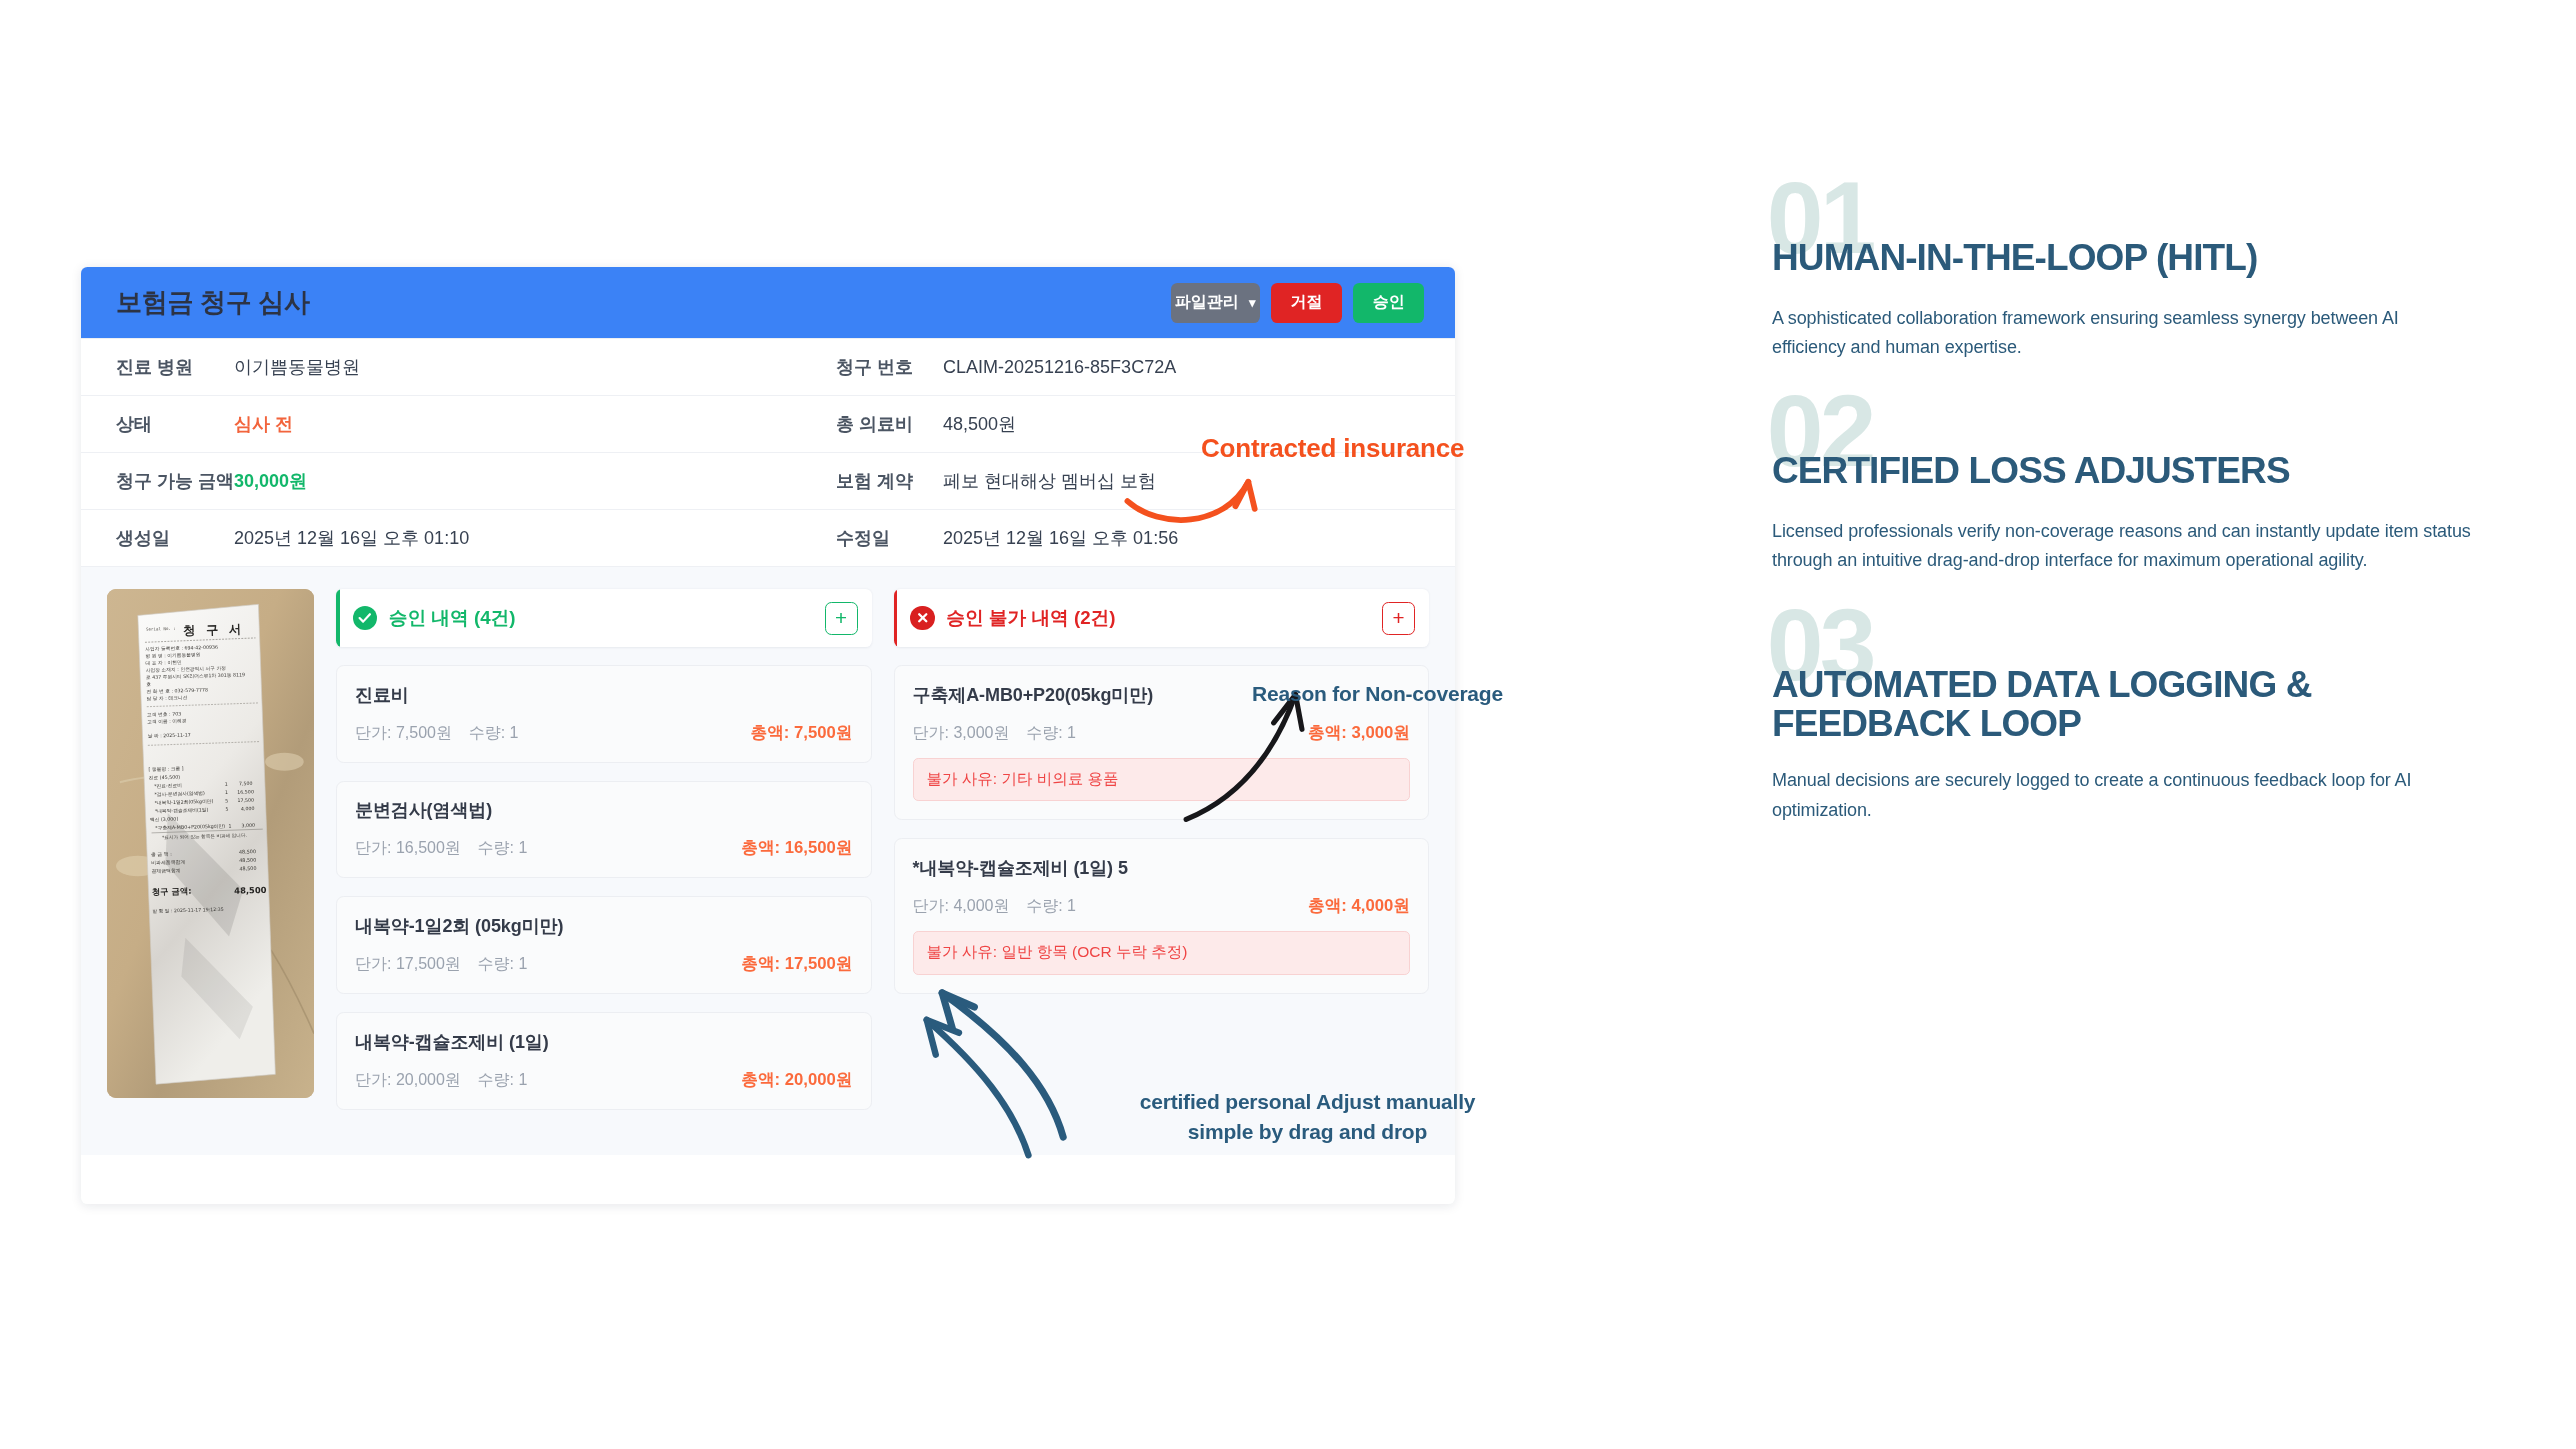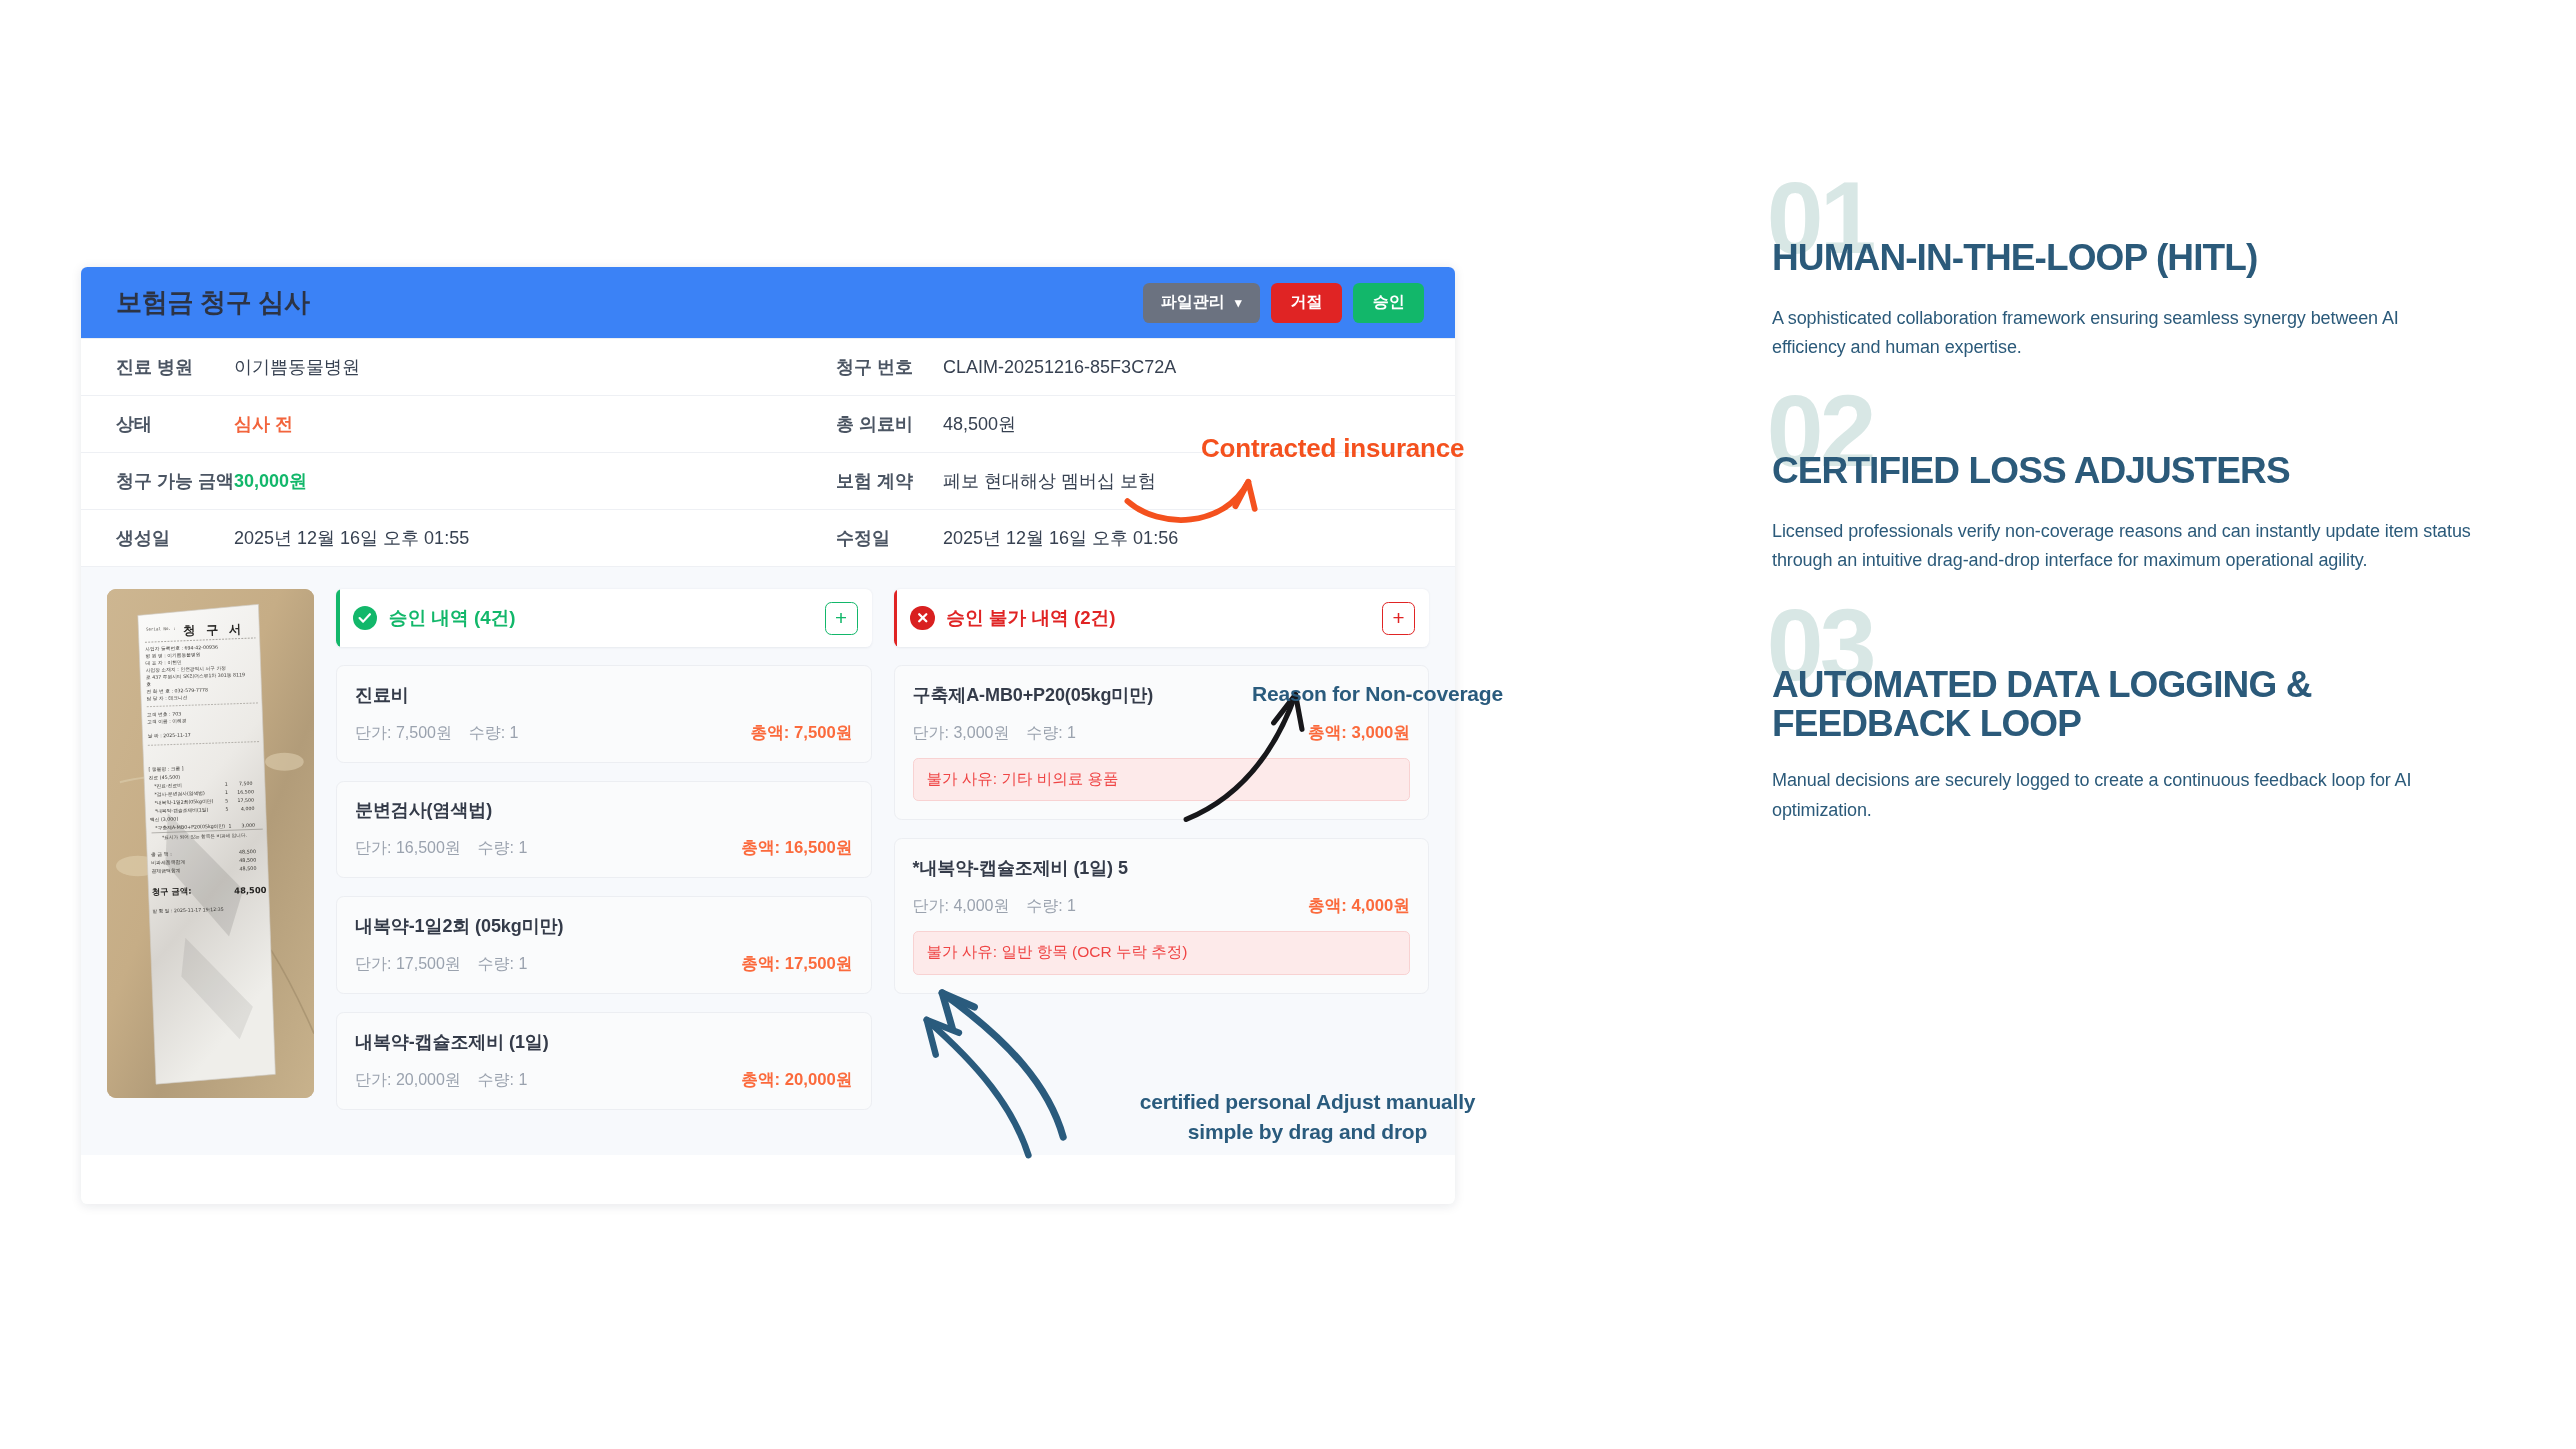--- a/index.html
+++ b/index.html
@@ -32,21 +32,21 @@
     font-size: 26px; font-weight: 700; color: #2c3344; letter-spacing: -0.3px;
   }
   .hdr-btns { display: flex; align-items: center; gap: 11.6px; }
   .btn {
     border: none; border-radius: 6.4px;
     font-size: 16px; font-weight: 600;
     color: #ffffff; cursor: pointer;
     display: flex; align-items: center; justify-content: center;
     font-family: "Liberation Sans", sans-serif;
   }
-  .btn-file { background: #6b7280; height: 40px; padding: 0 18px; gap: 10.3px; }
+  .btn-file { background: #6b7280; height: 40px; padding: 0 4px; gap: 10.3px; }
   .btn-file .chev { font-size: 13px; font-weight: 700; line-height: 1; }
   .btn-reject { background: #e02424; height: 40px; padding: 0 19.3px; }
   .btn-approve { background: #12b76a; height: 40px; padding: 0 19.3px; }
 
   
   .info-table { width: 100%; border-collapse: collapse; }
   .info-table tr { border-bottom: 1.3px solid #eef0f4; }
   .info-table td { padding: 16px 0; vertical-align: middle; font-size: 18px; }
   .lbl-cell { width: 103px; padding-left: 35px !important; color: #4b5563; font-weight: 600; white-space: nowrap; }
   .val-cell { color: #374151; padding-right: 13px !important; }
@@ -190,21 +190,21 @@
         <td class="val-cell c4">48,500원</td>
       </tr>
       <tr>
         <td class="lbl-cell c1">청구 가능 금액</td>
         <td class="val-cell c2 v-amount">30,000원</td>
         <td class="lbl-cell2 c3">보험 계약</td>
         <td class="val-cell c4">페보 현대해상 멤버십 보험</td>
       </tr>
       <tr>
         <td class="lbl-cell c1">생성일</td>
-        <td class="val-cell c2">2025년 12월 16일 오후 01:55</td>
+        <td class="val-cell c2">2025년 12월 16일 오후 01:10</td>
         <td class="lbl-cell2 c3">수정일</td>
         <td class="val-cell c4">2025년 12월 16일 오후 01:56</td>
       </tr>
     </tbody>
       </table>
 
     <div class="app-body">
 
       <div class="receipt-photo">
         <svg viewBox="0 0 322 790" preserveAspectRatio="none">

